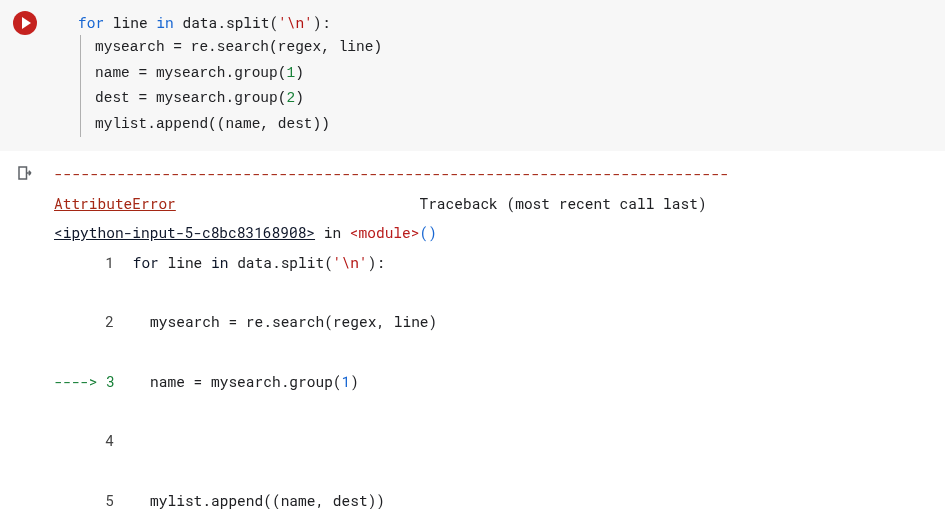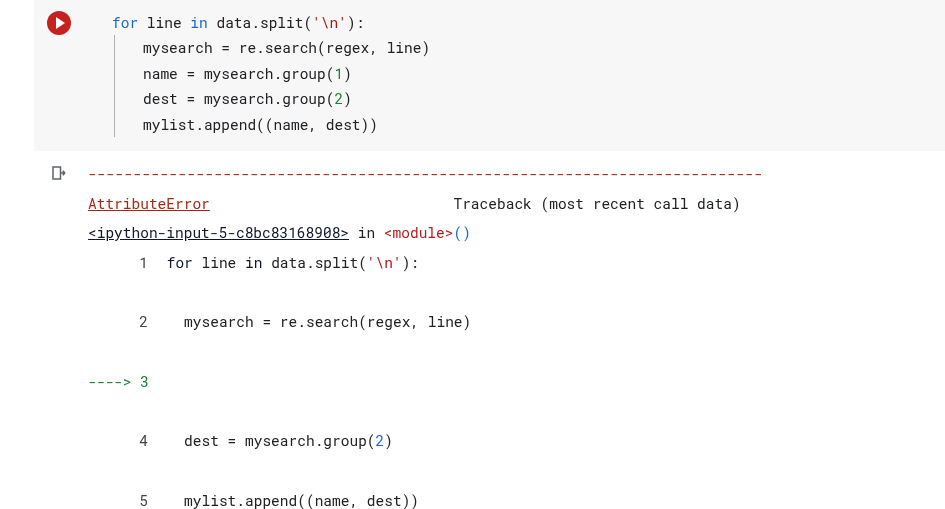--- a/index.html
+++ b/index.html
@@ -5,21 +5,21 @@
   * { box-sizing: border-box; }
   body {
     margin: 0;
     padding: 0;
     font-family: 'Roboto Mono', 'Menlo', 'Consolas', monospace;
     font-size: 14.5px;
     background: #fff;
     color: #202124;
     width: 945px;
   }
-  .cell { display: flex; margin-left: 34px; }
+  .cell { display: flex; }
   .input-cell { background: #f7f7f7; }
   .gutter {
     width: 50px;
     flex-shrink: 0;
     padding-top: 11px;
     display: flex;
     justify-content: center;
     align-items: flex-start;
   }
   .run-btn {
@@ -44,23 +44,24 @@
     margin-top: 2px;
   }
   .code-area {
     flex: 1;
     padding: 10px 12px 14px 28px;
     line-height: 1.75;
     white-space: pre;
   }
   .indent-guide {
     border-left: 1px solid #b0b0b0;
-    padding-left: 28px;
+    padding-left: 14px;
     margin-left: 2px;
     display: block;
+    font-family: Liberation Mono, monospace;
   }
   .kw { color: #1967d2; }
   .str { color: #b31412; }
   .num { color: #188038; }
   .output-cell { background: #fff; }
   .output-area {
     flex: 1;
     padding: 8px 12px 18px 4px;
     line-height: 2.05;
     white-space: pre;
@@ -95,22 +96,22 @@
 </div>
 
 <div class="cell output-cell">
   <div class="gutter">
     <svg class="out-icon" viewBox="0 0 24 24">
       <path fill="none" stroke="#5f6368" stroke-width="2" d="M4 4h10v16H4z"></path>
       <path fill="none" stroke="#5f6368" stroke-width="2" d="M14 12h6m0 0l-3-3m3 3l-3 3"></path>
     </svg>
   </div>
   <div class="output-area"><span class="dashline">---------------------------------------------------------------------------</span>
-<span><span class="err-red">AttributeError</span>                            <span>Traceback (most recent call data)</span></span>
+<span><span class="err-red">AttributeError</span>                            <span>Traceback (most recent call last)</span></span>
 <span><span class="err-green u">&lt;ipython-input-5-c8bc83168908&gt;</span><span> in </span><span class="err-teal">&lt;module&gt;</span><span class="err-blue">()</span></span>
 <span class="outline"><span class="lineno">1</span><span><span class="err-green"> for</span><span> line </span><span class="err-green">in</span><span> data.split(</span><span class="err-str">'\n'</span><span>):</span></span></span>
 <span class="outline"><span class="lineno">2</span><span>   mysearch = re.search(regex, line)</span></span>
-<span class="outline"><span class="outarrow">----&gt; 3</span></span>
-<span class="outline"><span class="lineno">4</span><span><span>   dest = mysearch.group(</span><span class="err-blue">2</span><span>)</span></span></span>
+<span class="outline"><span class="outarrow">----&gt; 3</span><span><span>   name = mysearch.group(</span><span class="err-blue">1</span><span>)</span></span></span>
+<span class="outline"><span class="lineno">4</span></span>
 <span class="outline"><span class="lineno">5</span><span>   mylist.append((name, dest))</span></span>
 
 </div>
 </div>
 
 </body></html>

